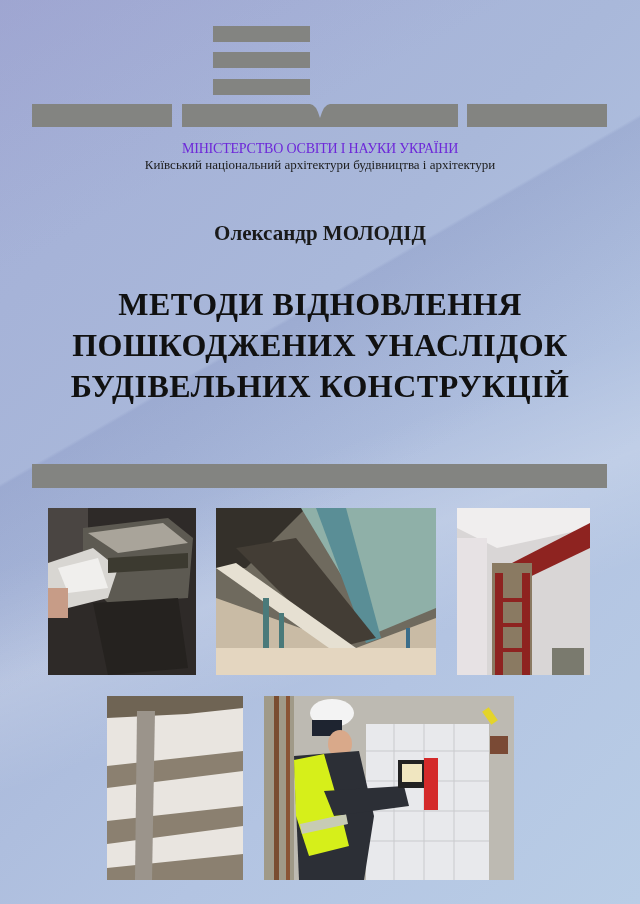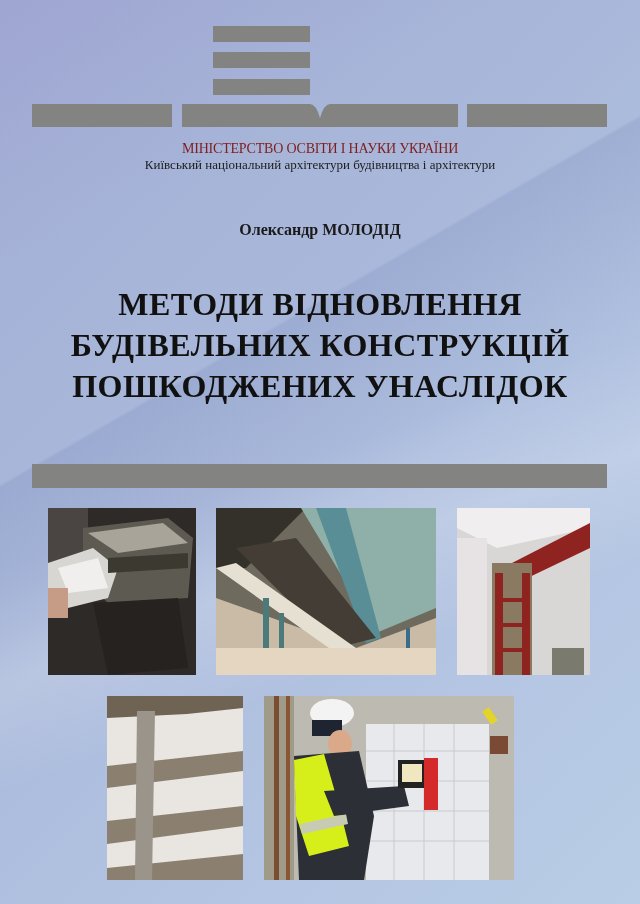--- a/index.html
+++ b/index.html
@@ -13,29 +13,29 @@
     background:
       linear-gradient(152deg, rgba(150,150,200,0.35) 0%, rgba(150,160,205,0.0) 22%),
       linear-gradient(150deg, rgba(0,0,0,0) 0%, rgba(0,0,0,0) 38%, rgba(120,135,185,0.25) 38.3%, rgba(160,175,215,0.0) 55%),
       linear-gradient(160deg, rgba(0,0,0,0) 50%, rgba(255,255,255,0.18) 60%, rgba(0,0,0,0) 70%),
       linear-gradient(135deg, #a3aed6 0%, #a9b8da 40%, #b3c4e2 70%, #b9cde6 100%);
   }
   .gray { background: #838481; position: absolute; }
   .logo-bar { left: 213px; width: 97px; height: 16px; }
   .ministry {
     position: absolute; top: 141px; left: 0; width: 640px; text-align: center;
-    font-size: 14px; color: #7f1d1d; letter-spacing: -0.2px;
+    font-size: 14px; color: #6d28d9; letter-spacing: -0.2px;
   }
   .university {
     position: absolute; top: 157px; left: 0; width: 640px; text-align: center;
     font-size: 13px; color: #1c1c1c;
   }
   .author {
     position: absolute; top: 221px; left: 0; width: 640px; text-align: center;
-    font-size: 16px; font-weight: bold; color: #1a1a1a;
+    font-size: 21px; font-weight: bold; color: #1a1a1a;
   }
   .title {
     position: absolute; top: 284px; left: 0; width: 640px; text-align: center;
     font-size: 32px; font-weight: bold; color: #111; line-height: 41px;
     letter-spacing: 0.5px;
   }
   .title div { white-space: nowrap; }
   .photo { position: absolute; overflow: hidden; }
   .photo svg { width: 100%; height: 100%; display: block; }
 </style>
@@ -55,22 +55,22 @@
   <div class="gray" style="left:467px; top:104px; width:140px; height:23px;"></div>
 </div>
 
 <div class="ministry">МІНІСТЕРСТВО ОСВІТИ І НАУКИ УКРАЇНИ</div>
 <div class="university">Київський національний архітектури будівництва і архітектури</div>
 
 <div class="author">Олександр МОЛОДІД</div>
 
 <div class="title">
   <div>МЕТОДИ ВІДНОВЛЕННЯ</div>
+  <div>ПОШКОДЖЕНИХ УНАСЛІДОК</div>
   <div>БУДІВЕЛЬНИХ КОНСТРУКЦІЙ</div>
-  <div>ПОШКОДЖЕНИХ УНАСЛІДОК</div>
 </div>
 
 <div class="gray" style="left:32px; top:464px; width:575px; height:24px;"></div>
 
 <div class="photo" style="left:48px; top:508px; width:148px; height:167px;">
   <svg viewBox="0 0 148 167" preserveAspectRatio="none">
     <rect width="148" height="167" fill="#2e2a28"></rect>
     <rect x="0" y="0" width="40" height="60" fill="#4a4542"></rect>
     <path d="M35 20 L120 10 L145 30 L140 90 L60 95 L35 70 Z" fill="#5d5a52"></path>
     <path d="M40 25 L115 15 L140 35 L70 45 Z" fill="#a9a49a"></path>

